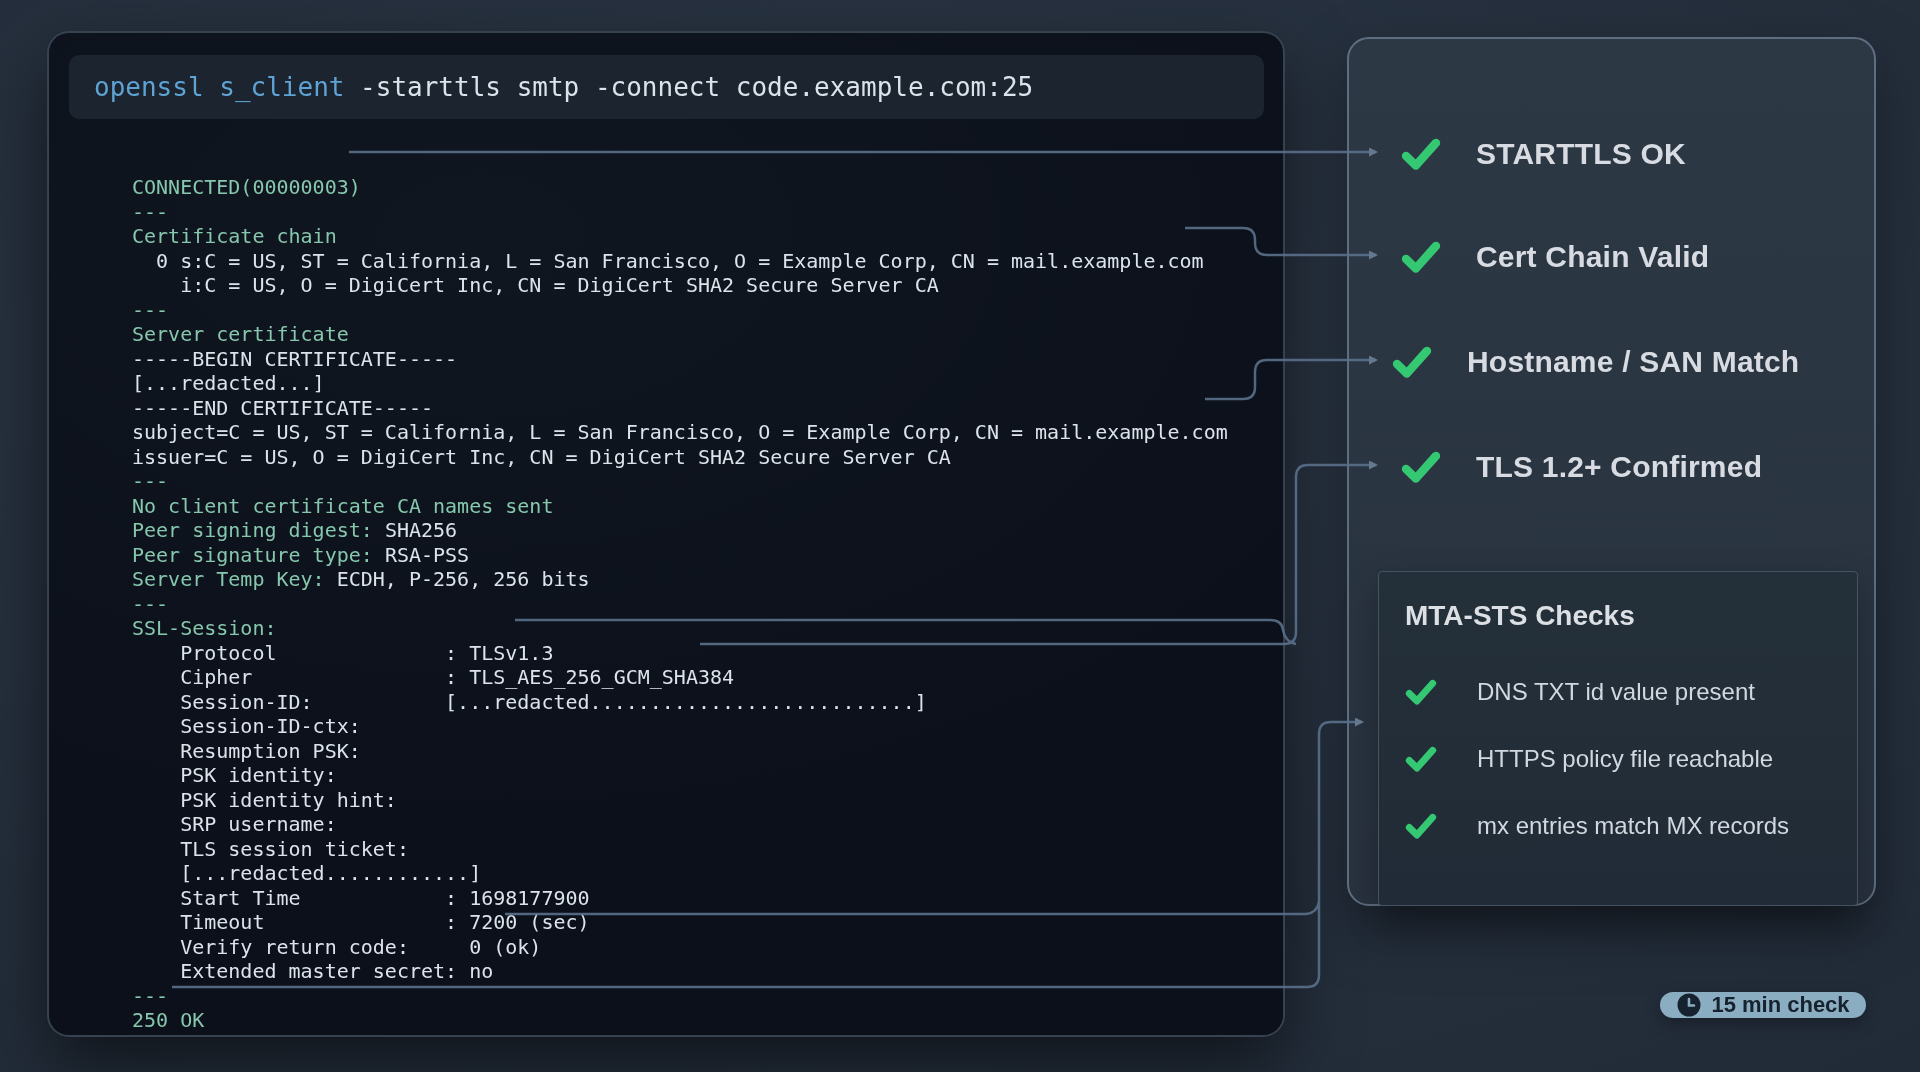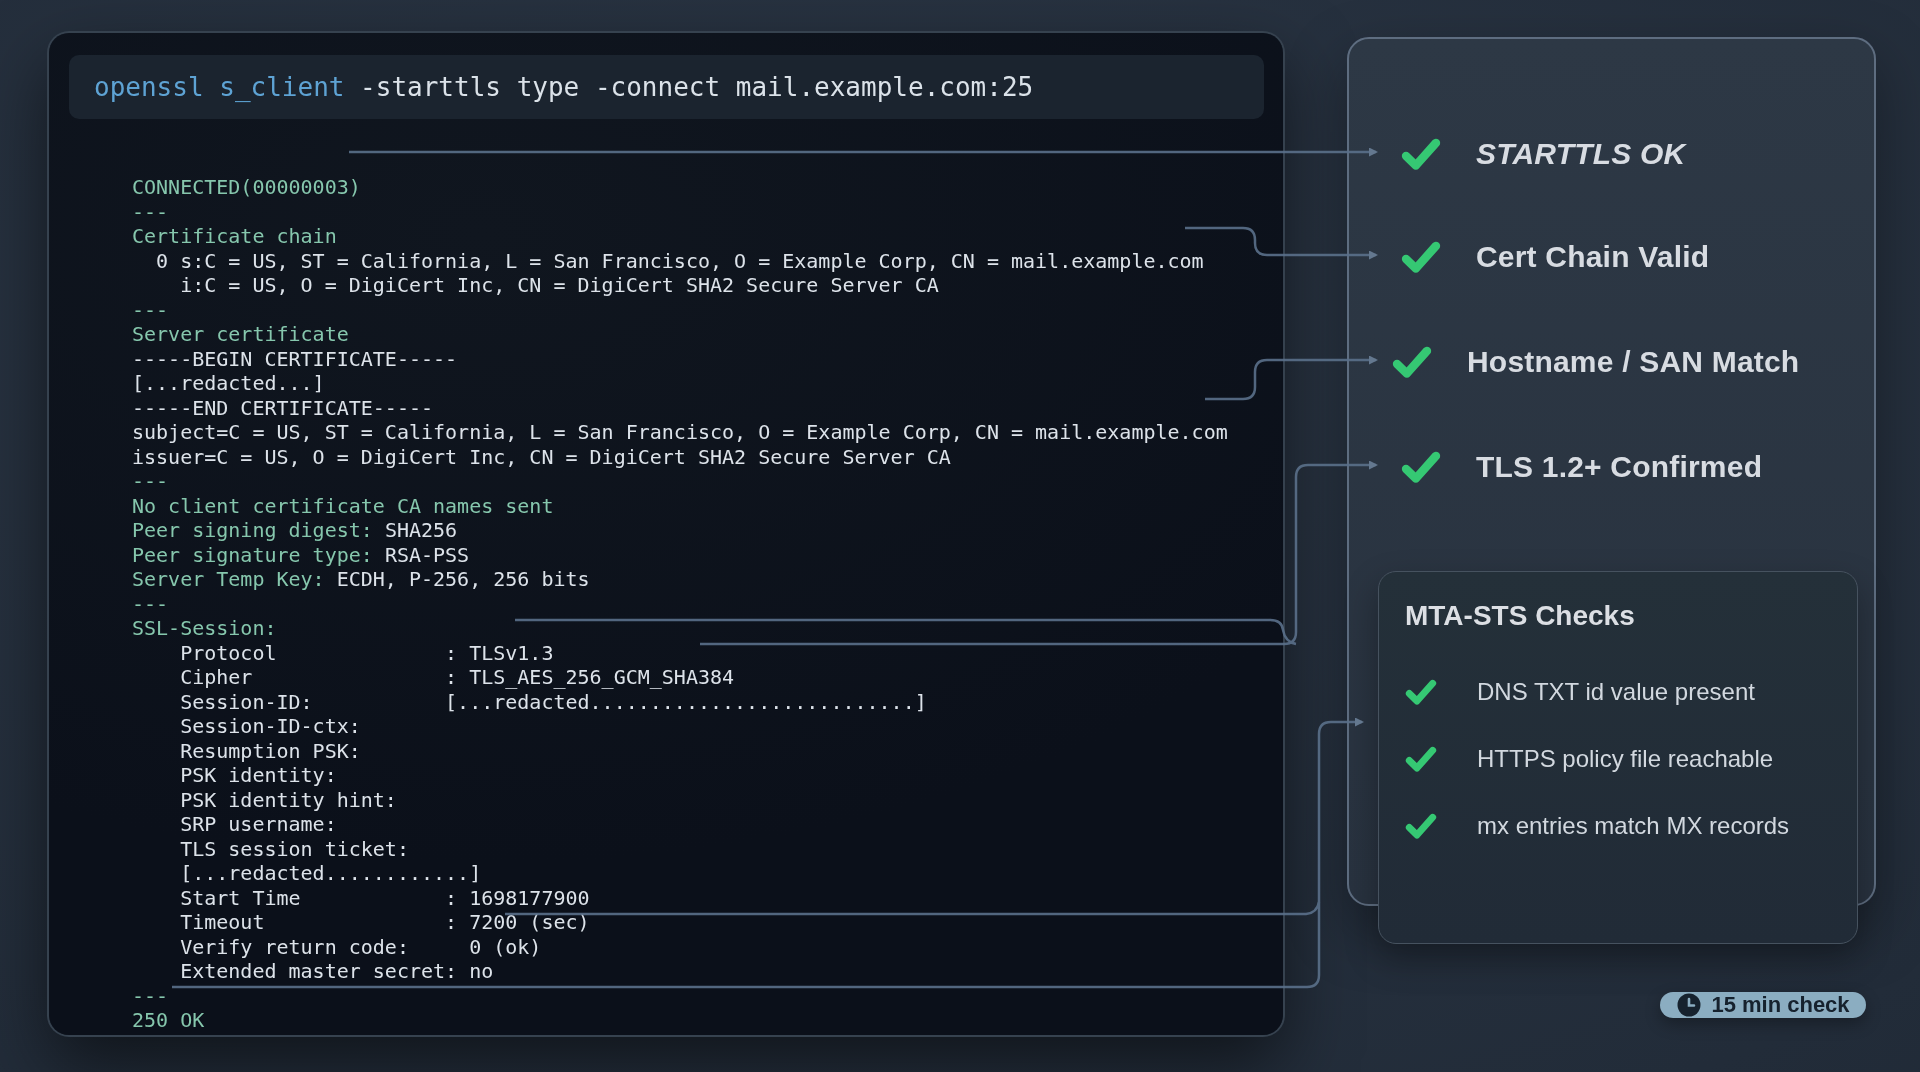--- a/index.html
+++ b/index.html
@@ -40,24 +40,24 @@
   }
   .check-row{
     position:absolute;display:flex;align-items:center;gap:32px;height:46px;
   }
   .check-row .label{
     font-size:30px;font-weight:600;color:#d8dce2;letter-spacing:.2px;white-space:nowrap;
   }
   .check-icon{flex:0 0 auto;display:block;}
   
   .mta{
-    position:absolute;left:1376px;top:569px;width:480px;height:373px;
+    position:absolute;left:1376px;top:569px;width:480px;height:335px;
     background:linear-gradient(180deg,#243039 0%, #212b37 100%);
     background-color:#222d39;
-    border-radius:18px;border:1.5px solid #46525f;box-sizing:border-box;
+    border-radius:4px;border:1.5px solid #46525f;box-sizing:border-box;
     box-shadow:0 14px 34px rgba(0,0,0,.3);
   }
   .mta-title{
     position:absolute;left:26px;top:28px;
     font-size:28px;font-weight:700;color:#dcdfe4;white-space:nowrap;
   }
   .mta-row{
     position:absolute;left:24px;display:flex;align-items:center;gap:38px;height:36px;
   }
   .mta-row .label{font-size:24px;color:#d2d8df;white-space:nowrap;text-align:right;}
@@ -69,21 +69,21 @@
     background:#8badc1;border-radius:20px;
     display:flex;align-items:center;justify-content:center;gap:9px;
     box-shadow:0 6px 16px rgba(0,0,0,.3);
   }
   .badge .label{font-size:22px;font-weight:600;color:#16222e;white-space:nowrap;}
 </style>
 </head>
 <body>
 
 <div class="terminal">
-  <div class="cmdbar"><span class="cmd-hl">openssl s_client</span><span class="cmd-rest"> -starttls type -connect mail.example.com:25</span></div>
+  <div class="cmdbar"><span class="cmd-hl">openssl s_client</span><span class="cmd-rest"> -starttls smtp -connect code.example.com:25</span></div>
   <pre class="term-out" id="term-lines"><div class="ln"><span class="c-teal">CONNECTED(00000003)</span></div><div class="ln"><span class="c-teal">---</span></div><div class="ln"><span class="c-teal">Certificate chain</span></div><div class="ln"><span class="c-fg">  0 s:C = US, ST = California, L = San Francisco, O = Example Corp, CN = mail.example.com</span></div><div class="ln"><span class="c-fg">    i:C = US, O = DigiCert Inc, CN = DigiCert SHA2 Secure Server CA</span></div><div class="ln"><span class="c-teal">---</span></div><div class="ln"><span class="c-teal">Server certificate</span></div><div class="ln"><span class="c-fg">-----BEGIN CERTIFICATE-----</span></div><div class="ln"><span class="c-fg">[...redacted...]</span></div><div class="ln"><span class="c-fg">-----END CERTIFICATE-----</span></div><div class="ln"><span class="c-fg">subject=C = US, ST = California, L = San Francisco, O = Example Corp, CN = mail.example.com</span></div><div class="ln"><span class="c-fg">issuer=C = US, O = DigiCert Inc, CN = DigiCert SHA2 Secure Server CA</span></div><div class="ln"><span class="c-teal">---</span></div><div class="ln"><span class="c-teal">No client certificate CA names sent</span></div><div class="ln"><span class="c-teal">Peer signing digest: </span><span class="c-fg">SHA256</span></div><div class="ln"><span class="c-teal">Peer signature type: </span><span class="c-fg">RSA-PSS</span></div><div class="ln"><span class="c-teal">Server Temp Key: </span><span class="c-fg">ECDH, P-256, 256 bits</span></div><div class="ln"><span class="c-teal">---</span></div><div class="ln"><span class="c-teal">SSL-Session:</span></div><div class="ln"><span class="c-fg">    Protocol              : TLSv1.3</span></div><div class="ln"><span class="c-fg">    Cipher                : TLS_AES_256_GCM_SHA384</span></div><div class="ln"><span class="c-fg">    Session-ID:           [...redacted...........................]</span></div><div class="ln"><span class="c-fg">    Session-ID-ctx:</span></div><div class="ln"><span class="c-fg">    Resumption PSK:</span></div><div class="ln"><span class="c-fg">    PSK identity:</span></div><div class="ln"><span class="c-fg">    PSK identity hint:</span></div><div class="ln"><span class="c-fg">    SRP username:</span></div><div class="ln"><span class="c-fg">    TLS session ticket:</span></div><div class="ln"><span class="c-fg">    [...redacted............]</span></div><div class="ln"><span class="c-fg">    Start Time            : 1698177900</span></div><div class="ln"><span class="c-fg">    Timeout               : 7200 (sec)</span></div><div class="ln"><span class="c-fg">    Verify return code:     0 (ok)</span></div><div class="ln"><span class="c-fg">    Extended master secret: no</span></div><div class="ln"><span class="c-teal">---</span></div><div class="ln"><span class="c-teal">250 OK</span></div></pre>
 </div>
 
 <div class="panel" id="checks-panel">
   <div class="mta" id="mta-panel" style="left:29px;top:532px;">
     <div class="mta-title">MTA-STS Checks</div>
   <div class="mta-row" style="top: 102px;">
         <svg width="36" height="36" viewBox="0 0 24 24" class="check-icon">
           <path d="M4.2 13 L9.3 18 L19.8 6.2" stroke="#35c873" stroke-width="4.6" fill="none" stroke-linecap="round" stroke-linejoin="round"></path>
         </svg>
@@ -95,21 +95,21 @@
         </svg>
         <span class="label">HTTPS policy file reachable</span>
       </div>
       <div class="mta-row" style="top: 236px;">
         <svg width="36" height="36" viewBox="0 0 24 24" class="check-icon">
           <path d="M4.2 13 L9.3 18 L19.8 6.2" stroke="#35c873" stroke-width="4.6" fill="none" stroke-linecap="round" stroke-linejoin="round"></path>
         </svg>
         <span class="label">mx entries match MX records</span>
       </div>
     </div>
-<div class="check-row" style="left: 49px; top: 92px; font-style: italic;">
+<div class="check-row" style="left: 49px; top: 92px;">
       <svg width="46" height="46" viewBox="0 0 24 24" class="check-icon">
         <path d="M4.2 13 L9.3 18 L19.8 6.2" stroke="#35c873" stroke-width="4.4" fill="none" stroke-linecap="round" stroke-linejoin="round"></path>
       </svg>
       <span class="label">STARTTLS OK</span>
     </div>
     <div class="check-row" style="left: 49px; top: 195px;">
       <svg width="46" height="46" viewBox="0 0 24 24" class="check-icon">
         <path d="M4.2 13 L9.3 18 L19.8 6.2" stroke="#35c873" stroke-width="4.4" fill="none" stroke-linecap="round" stroke-linejoin="round"></path>
       </svg>
       <span class="label">Cert Chain Valid</span>

